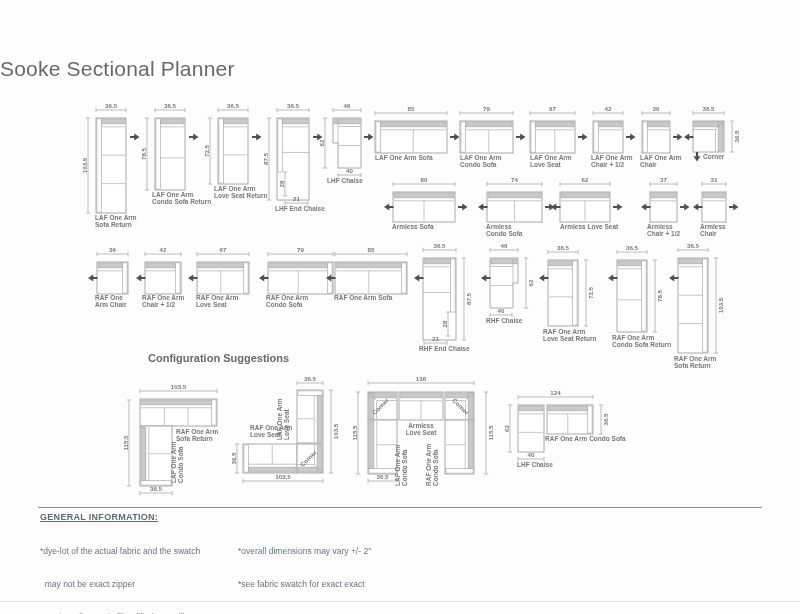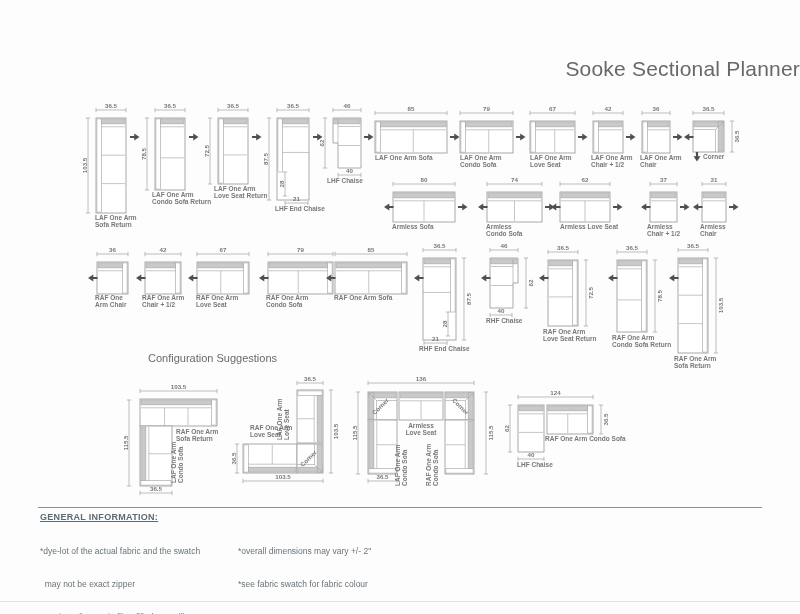--- a/index.html
+++ b/index.html
@@ -1,19 +1,19 @@
 <!DOCTYPE html>
 <html><head>
 <meta charset="utf-8">
 <style>
   html,body{margin:0;padding:0;}
   body{width:800px;height:614px;position:relative;background:#fdfdfd;font-family:"Liberation Sans",sans-serif;overflow:hidden;}
   .page{position:absolute;inset:0;}
-  .title{position:absolute;top:57px;left:0;right:0;text-align:right;font-size:21px;color:#686868;letter-spacing:.2px;}
-  .cfg-heading{position:absolute;left:148px;top:352px;font-size:11px;font-weight:normal;color:#6a6a6a;}
+  .title{position:absolute;top:57px;left:0;right:0;text-align:left;font-size:21px;color:#686868;letter-spacing:.2px;}
+  .cfg-heading{position:absolute;left:148px;top:352px;font-size:11px;font-weight:bold;color:#6a6a6a;}
   svg.canvas{position:absolute;left:0;top:0;}
   .divider{position:absolute;left:38px;top:507px;width:724px;border-top:1.5px solid #8f8f8f;}
   .bottom-edge{position:absolute;left:0;top:601px;width:800px;border-top:1px solid #e3e3e3;}
   .gi-heading{position:absolute;left:40px;top:512px;font-size:9px;font-weight:bold;color:#5d6a72;letter-spacing:.3px;text-decoration:underline;}
   .gi-notes{position:absolute;top:524px;font-size:8.5px;color:#68737a;line-height:11px;white-space:pre;}
   .gi-left{left:40px;}
   .gi-right{left:238px;}
 </style>
 </head>
 <body>
@@ -619,16 +619,16 @@
   <div class="cfg-heading">Configuration Suggestions</div>
   <div class="divider"></div>
   <div class="gi-heading">GENERAL INFORMATION:</div>
   <div class="gi-notes gi-left">
     <div>*dye-lot of the actual fabric and the swatch</div>
     <div>  may not be exact zipper</div>
     <div>*no zipper/inserts in fibre filled toss pillows</div>
   </div>
   <div class="gi-notes gi-right">
     <div>*overall dimensions may vary +/- 2"</div>
-    <div>*see fabric swatch for fabric colour</div>
+    <div>*see fabric swatch for exact exact</div>
   </div>
   <div class="bottom-edge"></div>
 </div>
 
 </body></html>

